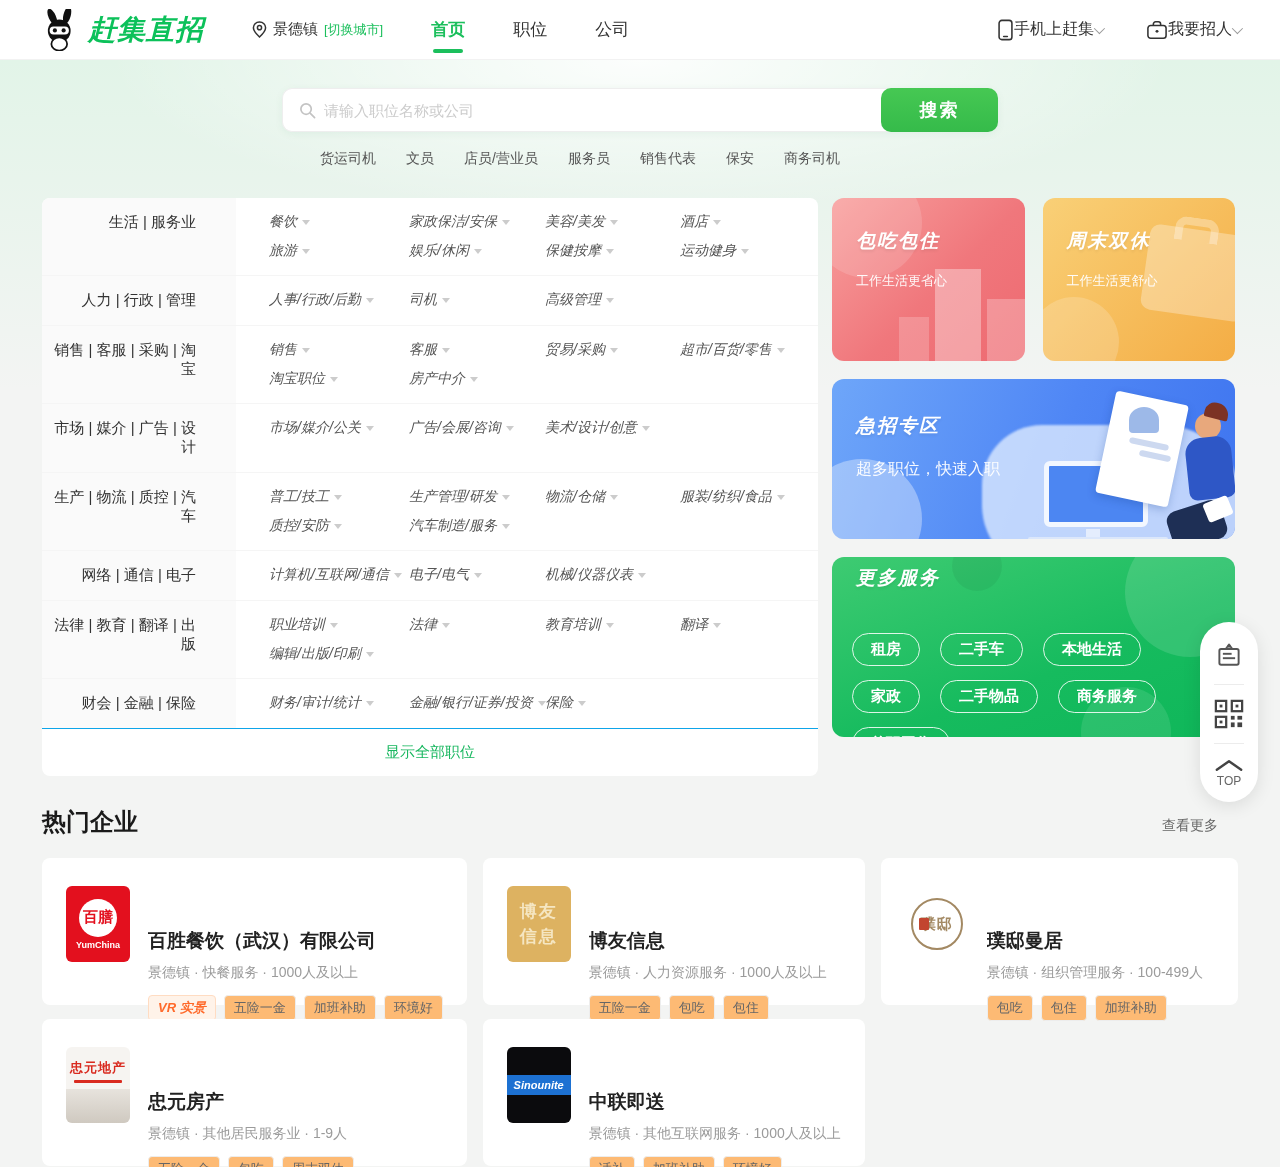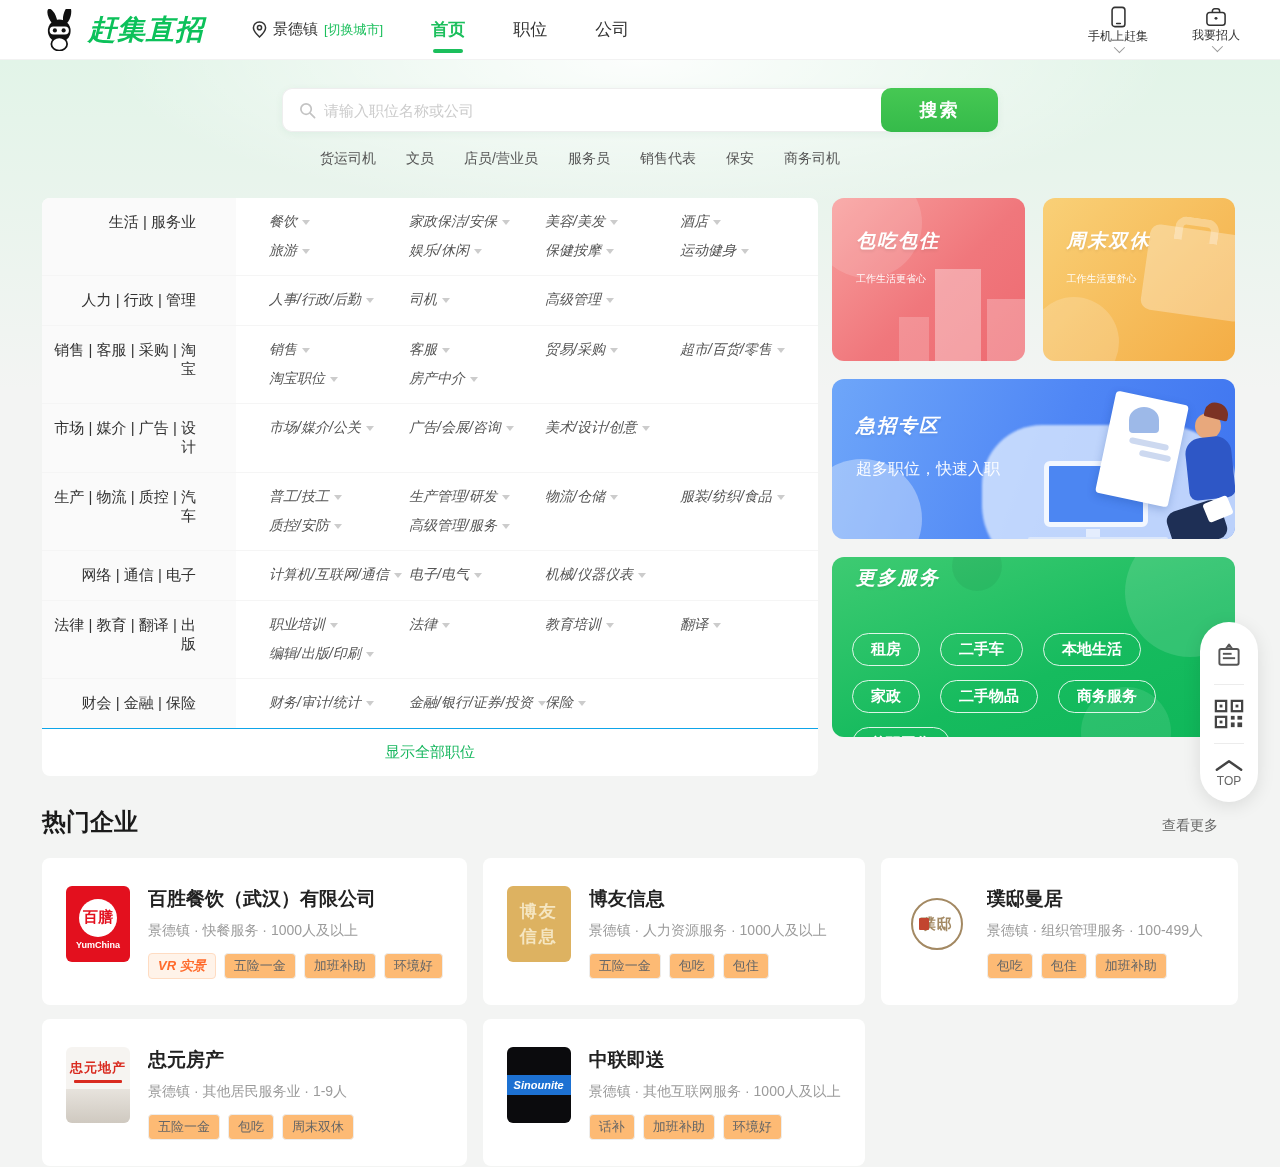--- a/index.html
+++ b/index.html
@@ -11,21 +11,21 @@
   .logo { display:flex; align-items:center; gap:6px; }
   .logo-text { font-size:28px; font-weight:900; color:#0cc15a; font-style:italic; letter-spacing:1px; }
   .loc { display:flex; align-items:center; margin-left:48px; gap:6px; }
   .loc-city { font-size:15px; color:#333; }
   .loc-switch { font-size:13px; color:#1bbf5c; cursor:pointer; }
   .nav { display:flex; margin-left:48px; gap:48px; }
   .nav-item { font-size:17px; color:#333; cursor:pointer; position:relative; padding:18px 0; }
   .nav-item.active { color:#1bbf5c; font-weight:700; }
   .nav-item.active::after { content:""; position:absolute; left:50%; transform:translateX(-50%); bottom:6px; width:30px; height:4px; border-radius:2px; background:#1bbf5c; }
   .hdr-right { margin-left:auto; display:flex; gap:44px; align-items:center; }
-  .hdr-menu { display:flex; align-items:center; font-size:12px; color:#333; cursor:pointer;flex-direction:column; }
+  .hdr-menu { display:flex; align-items:center; font-size:16px; color:#333; cursor:pointer; }
   .chev { width:8px; height:8px; border-right:1.5px solid #999; border-bottom:1.5px solid #999; transform:rotate(45deg) translateY(-2px); display:inline-block; }
 
   
   .hero-bg { position:absolute; top:60px; left:0; width:100%; height:330px;
     background: radial-gradient(ellipse 760px 220px at 50% 0%, rgba(255,255,255,.9) 0%, rgba(255,255,255,0) 70%),
                 linear-gradient(180deg,#e2f4e8 0%, rgba(243,244,243,0) 100%); z-index:0; }
   .hero { position:relative; z-index:2; padding-top:28px; }
   .search-bar { width:716px; height:44px; margin:0 auto; display:flex; border-radius:10px; box-shadow:0 2px 8px rgba(20,120,60,.06); }
   .search-input-wrap { flex:1; background:#fff; border:1px solid #eee; border-right:none; border-radius:10px 0 0 10px; display:flex; align-items:center; padding-left:16px; gap:8px; }
   .search-input { border:none; outline:none; flex:1; font-size:15px; color:#333; background:transparent; }
@@ -49,21 +49,21 @@
   .caret { display:inline-block; width:0; height:0; border-left:4px solid transparent; border-right:4px solid transparent; border-top:5px solid #ccc; margin-left:5px; vertical-align:middle; }
   .show-all { border-top:1px solid #0ea5e9; text-align:center; padding:14px 0; }
   .show-all a { color:#18b75f; font-size:15px; cursor:pointer; text-decoration:none; }
 
   
   .right-col { width:403px; display:flex; flex-direction:column; gap:18px; }
   .banner-row { display:flex; gap:18px; }
   .banner { border-radius:12px; position:relative; overflow:hidden; cursor:pointer; }
   .banner-sm { flex:1; height:163px; }
   .b-title { position:absolute; left:24px; top:30px; font-size:19px; font-weight:900; font-style:italic; color:#fff; letter-spacing:2px; text-shadow:0 2px 3px rgba(0,0,0,.08); }
-  .b-sub { position:absolute; left:24px; top:74px; font-size:10px; color:rgba(255,255,255,.95); }
+  .b-sub { position:absolute; left:24px; top:74px; font-size:13px; color:rgba(255,255,255,.95); }
   .bn-meal { background:linear-gradient(135deg,#f89f9d 0%, #f0777c 55%, #ee6a71 100%); }
   .bn-week { background:linear-gradient(135deg,#f9d077 0%, #f4ad45 100%); }
   .deco { position:absolute; }
   .bldg { background:rgba(255,255,255,.35); }
   .bn-urgent { height:160px; background:linear-gradient(110deg,#6ea6f9 0%, #4f86f5 55%, #3e74ef 100%); }
   .bn-urgent .b-title { top:34px; }
   .bn-urgent .b-sub { top:80px; font-size:16px; }
   .bn-services { height:180px; background:linear-gradient(160deg,#3ecb72 0%, #16bb5e 60%, #0fb75a 100%); }
   .bn-services .b-title { top:8px; }
   .pills { position:absolute; left:20px; top:76px; width:360px; display:flex; flex-wrap:wrap; gap:14px 20px; }
@@ -76,21 +76,21 @@
   .fw-top-label { font-size:12px; color:#666; margin-top:2px; }
 
   
   .companies { position:relative; z-index:2; margin:30px 42px 0; }
   .comp-head { display:flex; align-items:baseline; }
   .comp-title { font-size:24px; font-weight:800; color:#1a1a1a; }
   .comp-more { margin-left:auto; margin-right:20px; font-size:14px; color:#666; cursor:pointer; }
   .cards { margin-top:20px; display:grid; grid-template-columns:repeat(3,1fr); gap:14px 16px; }
   .card { background:#fff; border-radius:8px; height:147px; padding:28px 24px; display:flex; gap:18px; cursor:pointer; }
   .card-logo { width:64px; height:76px; border-radius:6px; flex-shrink:0; position:relative; overflow:hidden; }
-  .card-info { min-width:0; }
+  .card-info { min-width:0;margin-top:42px; }
   .card-name { font-size:19px; font-weight:800; color:#222; margin-bottom:10px; white-space:nowrap; overflow:hidden; }
   .card-meta { font-size:14px; color:#9b9b9b; margin-bottom:13px; white-space:nowrap; }
   .card-tags { display:flex; gap:8px; }
   .tag { background:#fdba74; border:1px solid #ededed; border-radius:4px; padding:3px 9px; font-size:13px; color:#666; white-space:nowrap; }
   .tag-vr { background:#fff3e9; border:1px solid #ffdcc2; color:#ff6a2b; font-weight:700; font-style:italic; }
 
   
   .logo-yum { background:#e3101e; display:flex; flex-direction:column; align-items:center; justify-content:center; }
   .yum-circle { width:38px; height:38px; border-radius:50%; background:#fff; color:#e3101e; font-weight:900; font-size:15px; display:flex; align-items:center; justify-content:center; }
   .yum-text { color:#fff; font-size:9px; font-weight:700; margin-top:3px; }
@@ -244,21 +244,21 @@
       <div class="cat-label">生产 | 物流 | 质控 | 汽车</div>
       <div class="cat-items">
         <div class="cat-line">
           <span class="cat-item"><i>普工/技工</i><b class="caret"></b></span>
           <span class="cat-item"><i>生产管理/研发</i><b class="caret"></b></span>
           <span class="cat-item"><i>物流/仓储</i><b class="caret"></b></span>
           <span class="cat-item"><i>服装/纺织/食品</i><b class="caret"></b></span>
         </div>
         <div class="cat-line">
           <span class="cat-item"><i>质控/安防</i><b class="caret"></b></span>
-          <span class="cat-item"><i>高级管理/服务</i><b class="caret"></b></span>
+          <span class="cat-item"><i>汽车制造/服务</i><b class="caret"></b></span>
         </div>
       </div>
     </div>
 
     <div class="cat-row">
       <div class="cat-label">网络 | 通信 | 电子</div>
       <div class="cat-items">
         <div class="cat-line">
           <span class="cat-item"><i>计算机/互联网/通信</i><b class="caret"></b></span>
           <span class="cat-item"><i>电子/电气</i><b class="caret"></b></span>

